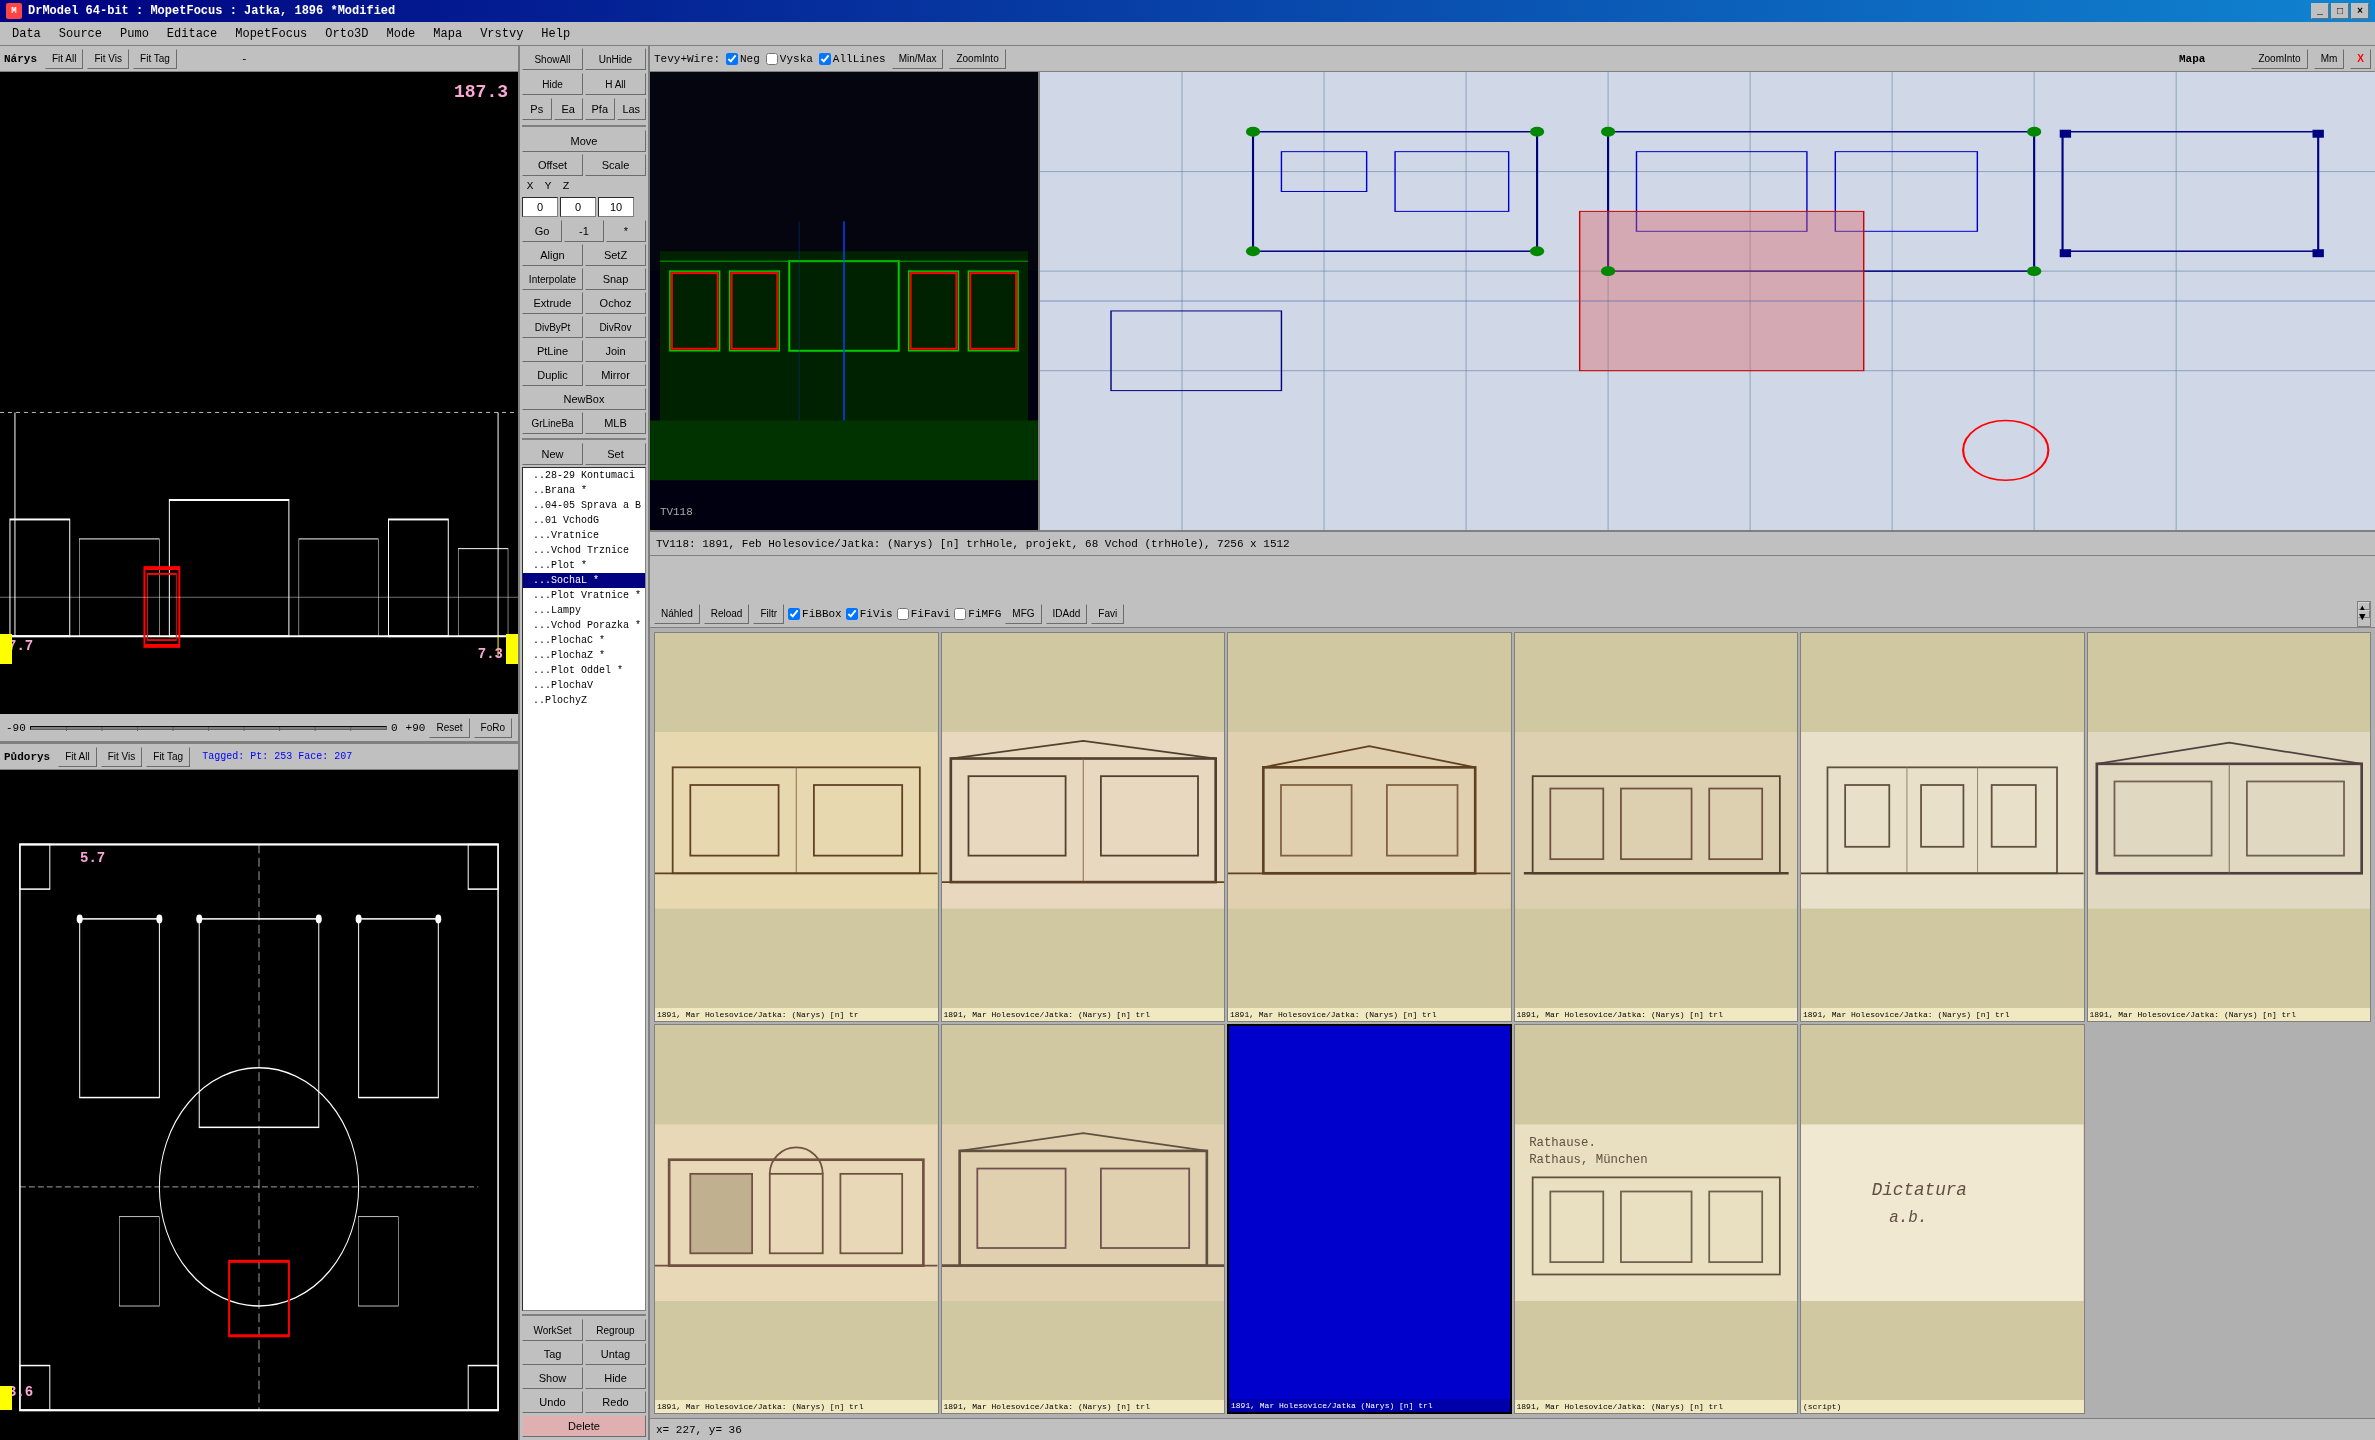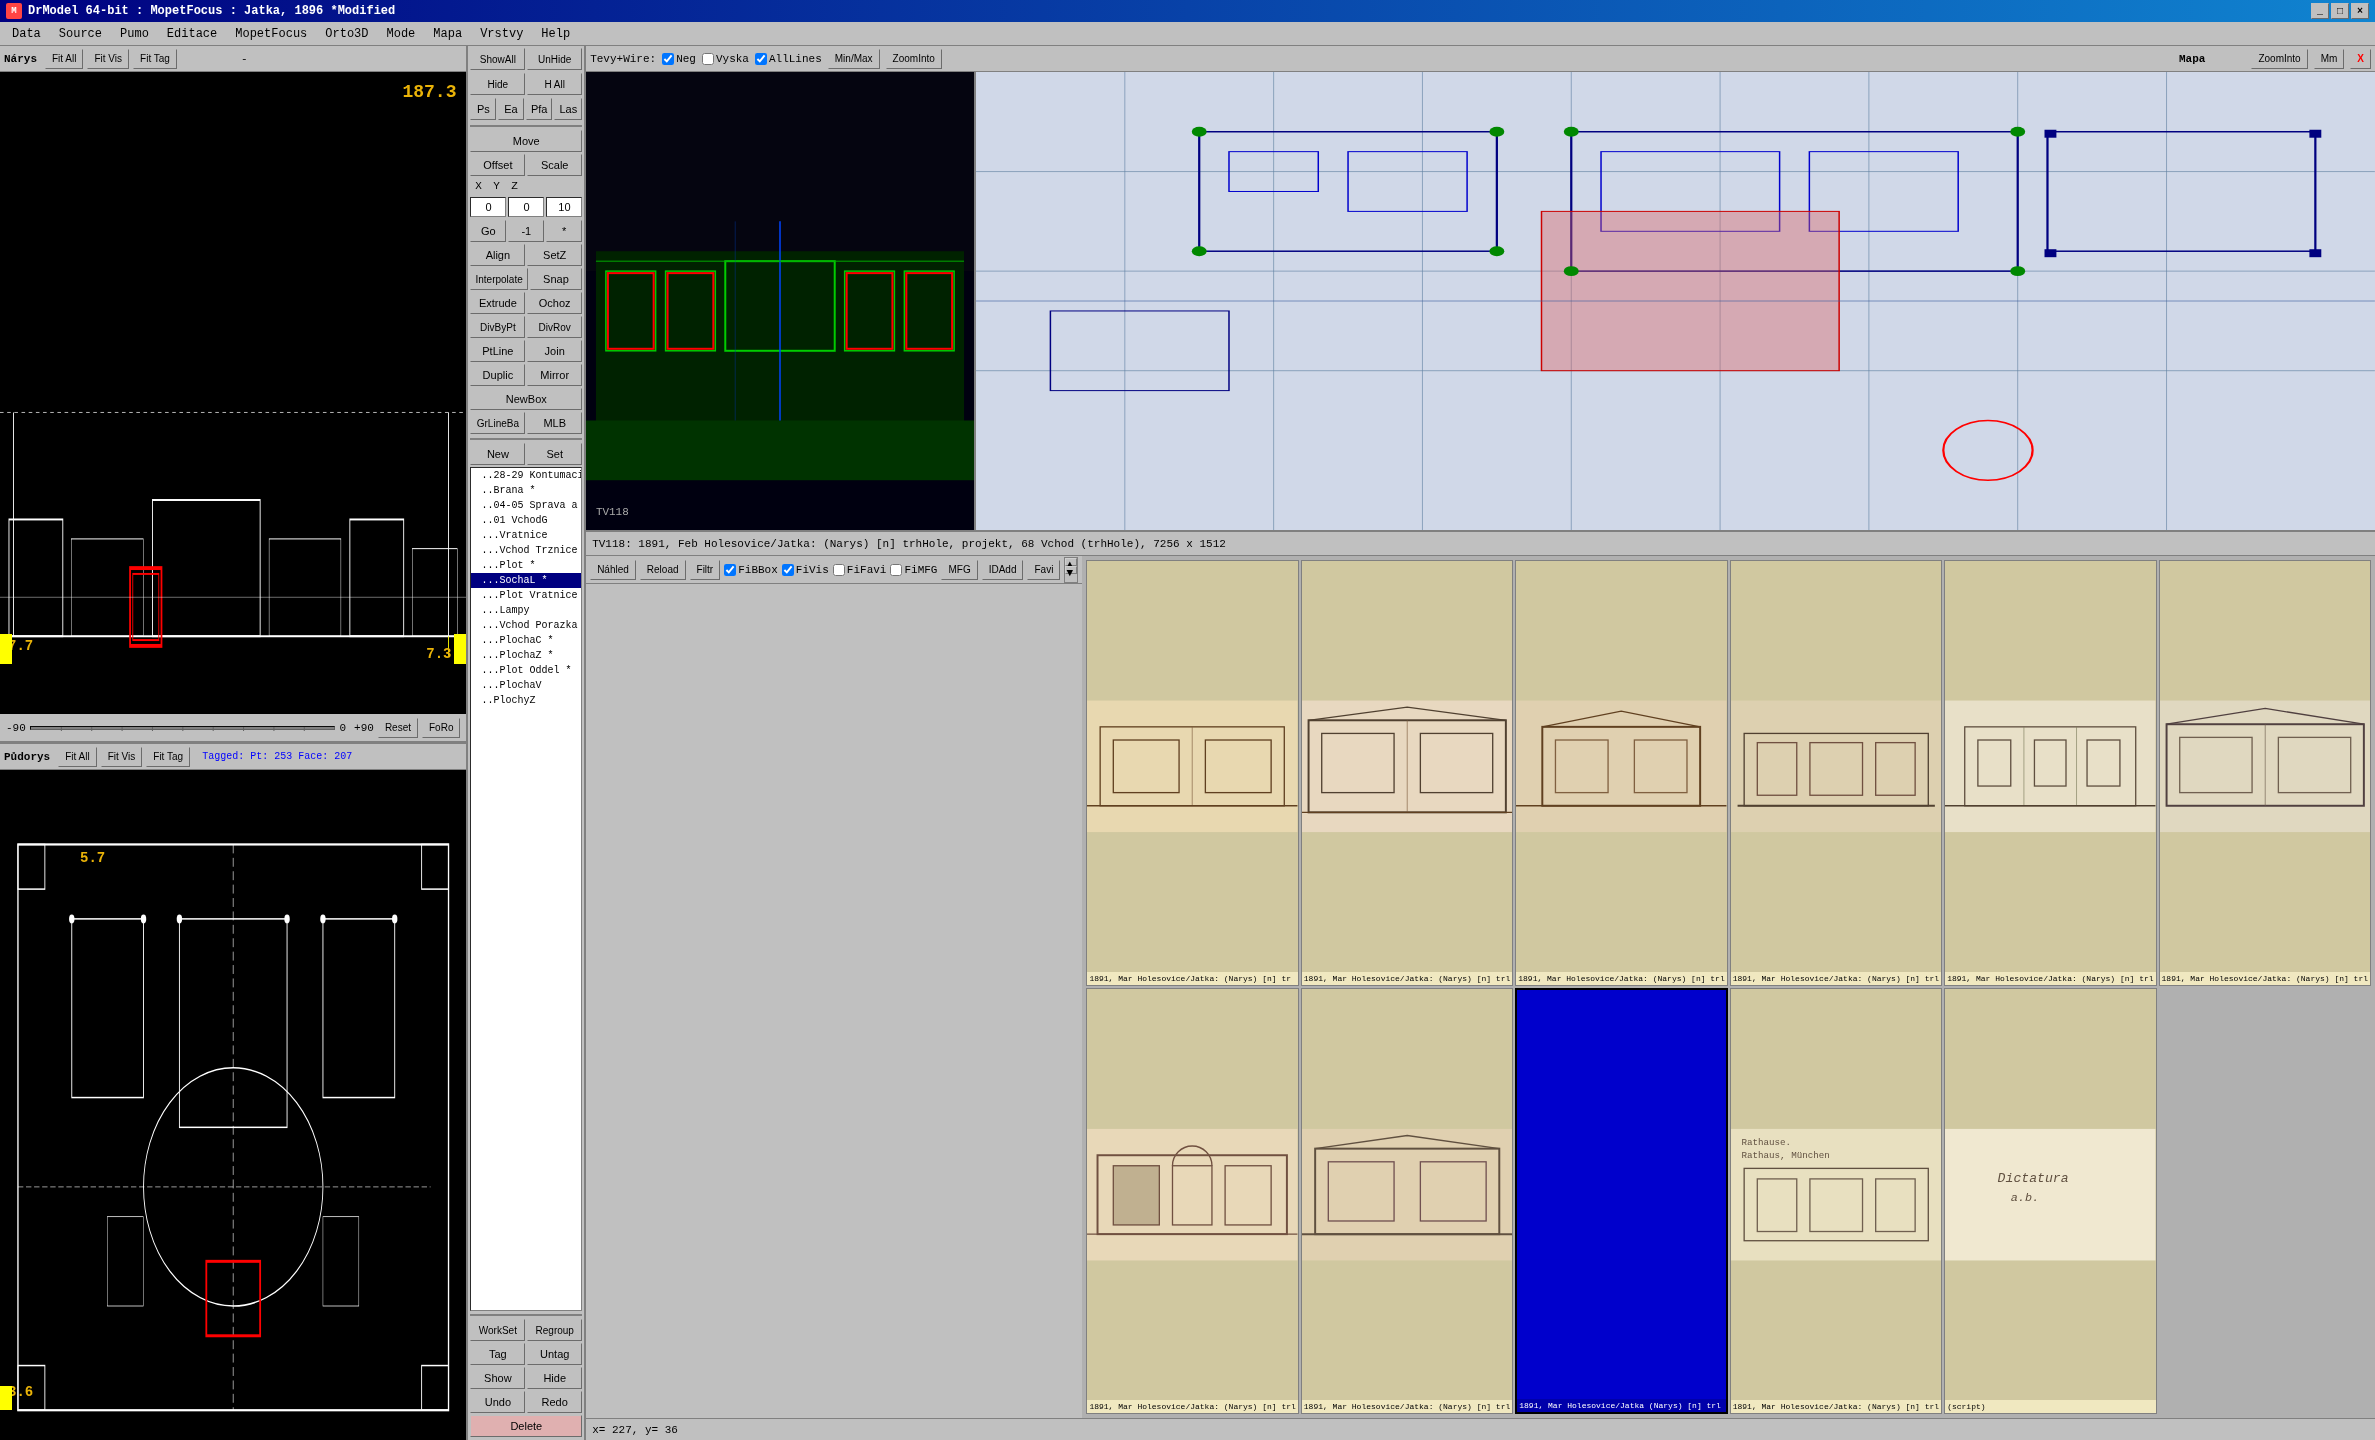--- a/index.html
+++ b/index.html
@@ -236,22 +236,23 @@
       align-items: center;
       padding: 2px 6px;
       border-bottom: 1px solid #808080;
       font-size: 11px;
     }
 
     
     #photo-panel {
       flex: 1;
       display: flex;
-      flex-direction: row;
-      background: #c0c0c0;
+      flex-direction: column;
+      background: #c0c0c0;
+      margin-top: 44px;
     }
 
     #photo-toolbar {
       height: 28px;
       display: flex;
       align-items: center;
       padding: 2px 4px;
       border-bottom: 1px solid #808080;
       gap: 4px;
     }
@@ -320,21 +321,21 @@
       flex: 1;
       height: 4px;
       background: #808080;
       border: 1px inset #606060;
       position: relative;
     }
 
     
     .measure-label {
       position: absolute;
-      color: #eab308;
+      color: #f9a8d4;
       font-size: 13px;
       font-weight: bold;
       font-family: 'Courier New', monospace;
     }
 
     
     .viewport-drawing {
       position: absolute;
       top: 0; left: 0;
       width: 100%; height: 100%;

